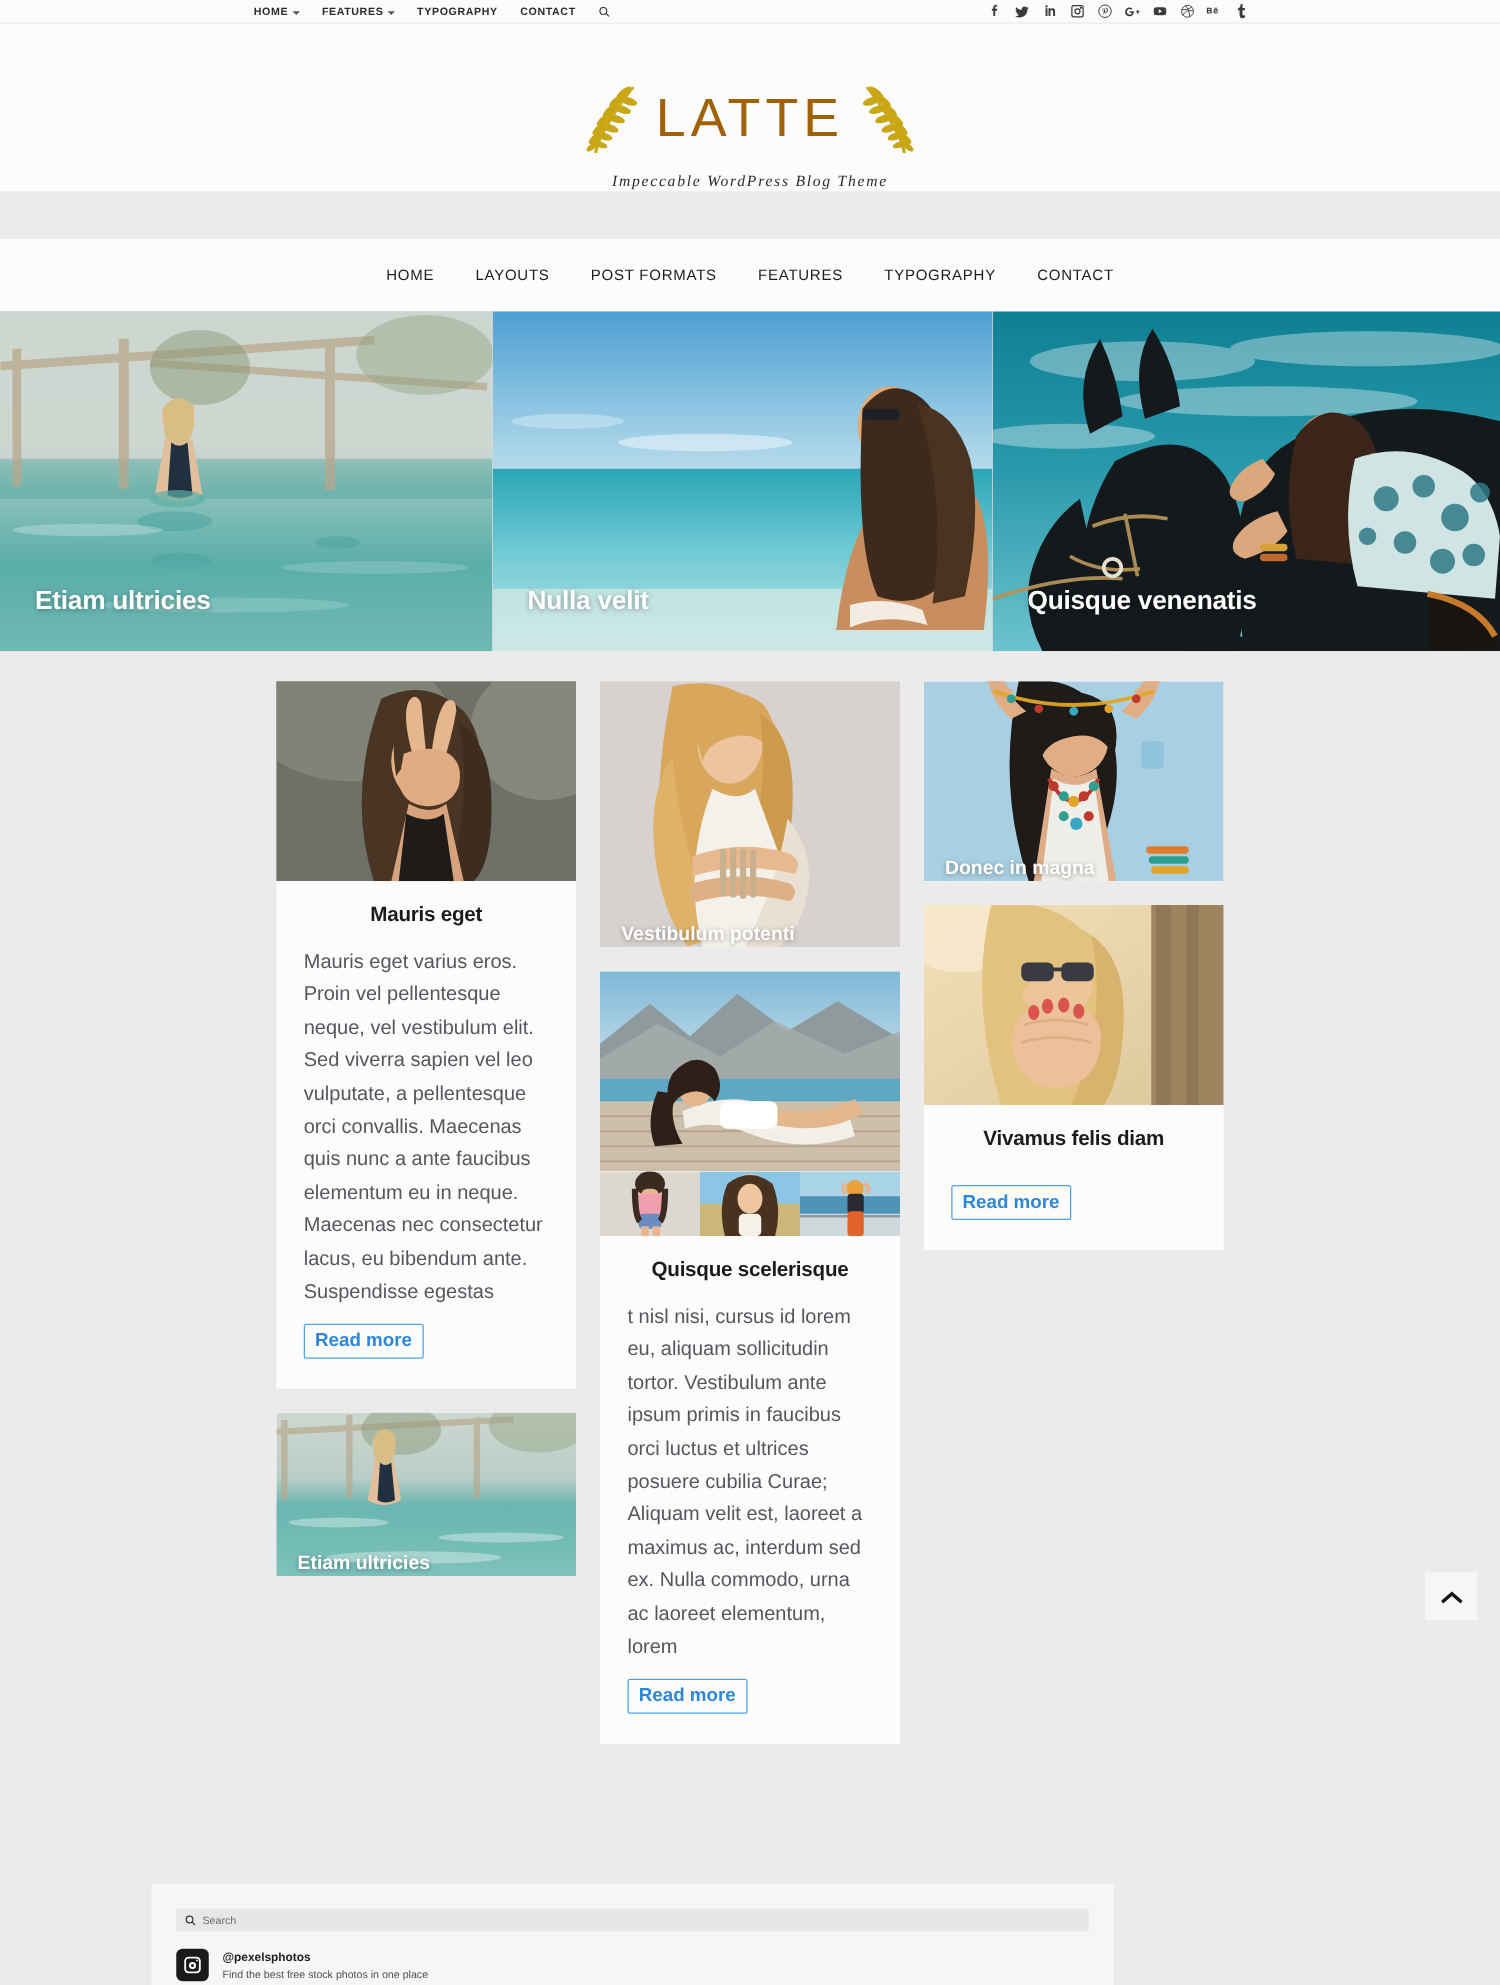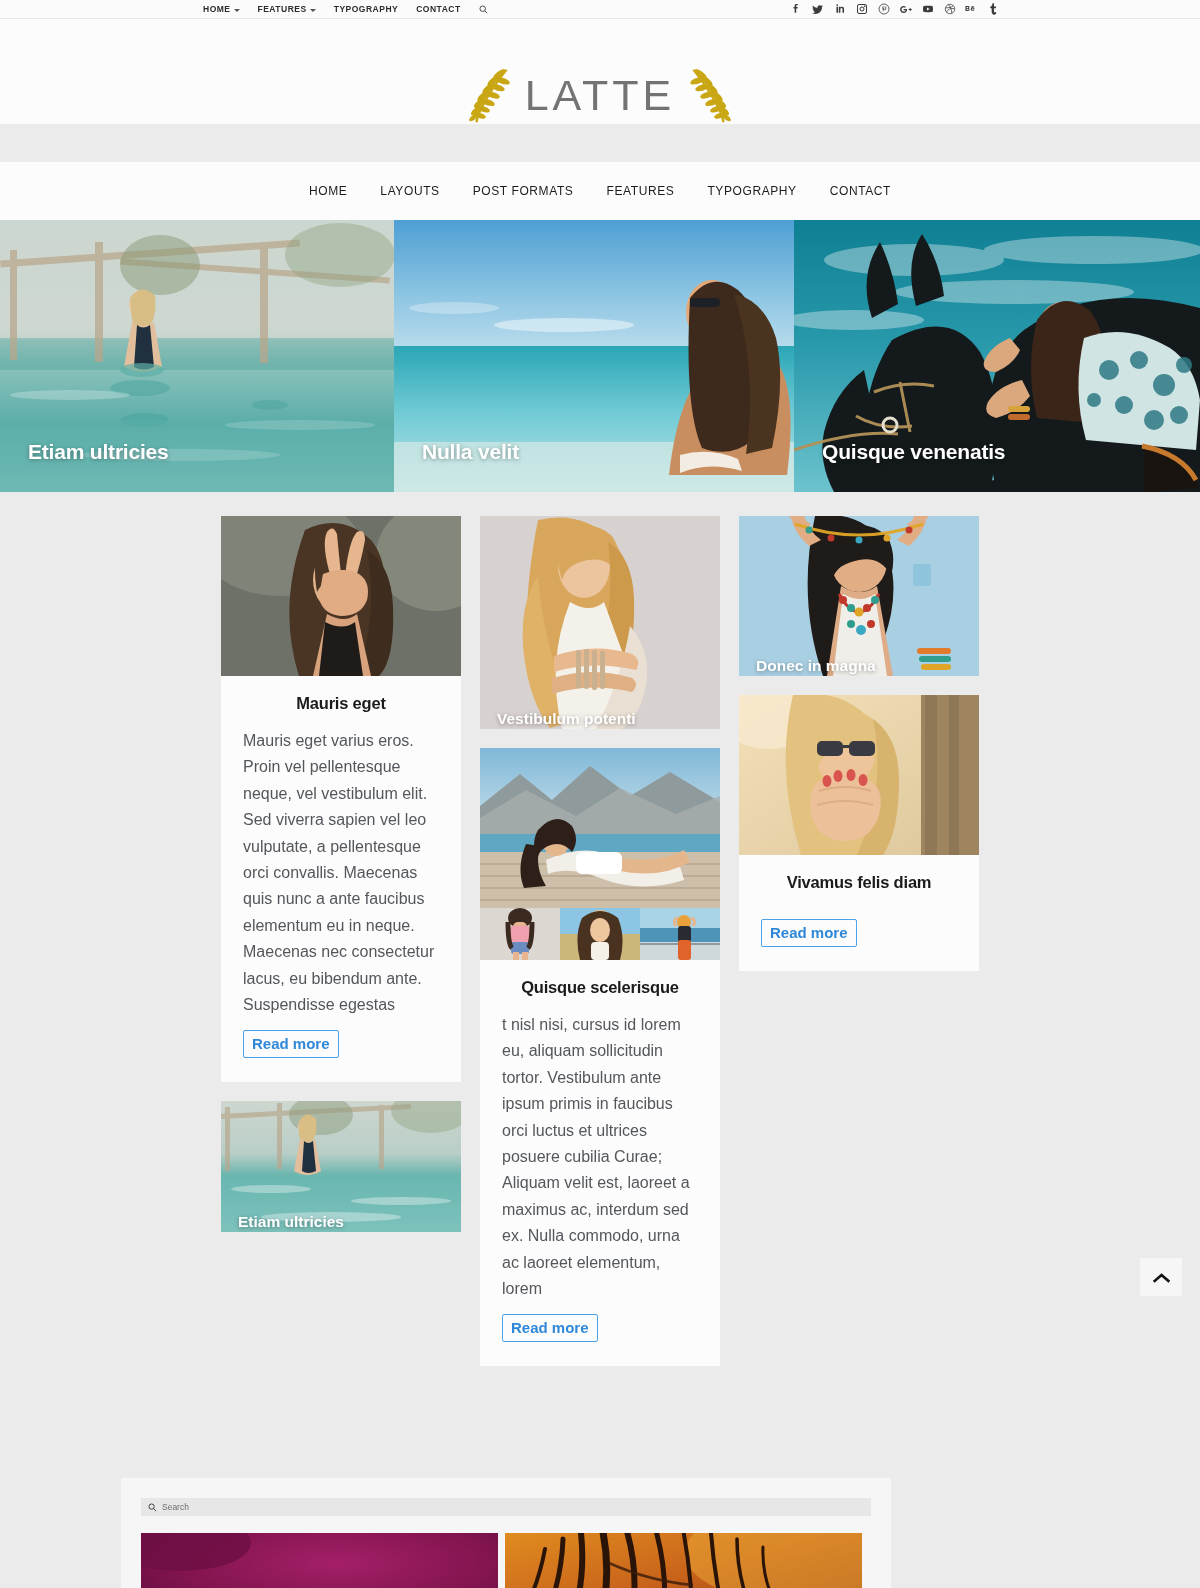--- a/index.html
+++ b/index.html
@@ -63,21 +63,21 @@
   .logo-row {
     display: flex;
     align-items: center;
     justify-content: center;
     gap: 0px;
   }
   .logo-word {
     font-family: "Liberation Sans", sans-serif;
     font-size: 43px;
     letter-spacing: 4px;
-    color: #737373;
+    color: #a16207;
     font-weight: 400;
     line-height: 1;
     padding: 0 8px;
   }
   .laurel { width: 52px; height: 58px; }
   .tagline {
     margin-top: 14px;
     font-family: "Liberation Serif", serif;
     font-style: italic;
     font-size: 12.5px;
@@ -364,20 +364,21 @@
         <ellipse cx="21" cy="36" rx="9" ry="3.6" transform="rotate(-38 21 36)"></ellipse>
         <ellipse cx="26" cy="44" rx="9" ry="3.6" transform="rotate(18 26 44)"></ellipse>
         <ellipse cx="16" cy="45" rx="8" ry="3.4" transform="rotate(-38 16 45)"></ellipse>
         <ellipse cx="21" cy="52" rx="8" ry="3.4" transform="rotate(18 21 52)"></ellipse>
         <ellipse cx="12" cy="54" rx="7.5" ry="3.2" transform="rotate(-38 12 54)"></ellipse>
         <ellipse cx="17" cy="60" rx="7" ry="3" transform="rotate(18 17 60)"></ellipse>
         <ellipse cx="9" cy="62" rx="6.5" ry="2.8" transform="rotate(-38 9 62)"></ellipse>
       </g>
     </svg>
   </div>
+  <div class="tagline">Impeccable WordPress Blog Theme</div>
 </div>
 
 <nav class="mainnav">
   <a href="#">HOME</a>
   <a href="#">LAYOUTS</a>
   <a href="#">POST FORMATS</a>
   <a href="#">FEATURES</a>
   <a href="#">TYPOGRAPHY</a>
   <a href="#">CONTACT</a>
 </nav>
@@ -798,20 +799,34 @@
 
     <div class="searchbar">
       <svg class="sicon" viewBox="0 0 16 16">
         <circle cx="6.4" cy="6.4" r="4.7" fill="none" stroke="#3a3a3a" stroke-width="1.7"></circle>
         <line x1="10" y1="10" x2="14.4" y2="14.4" stroke="#3a3a3a" stroke-width="1.7"></line>
       </svg>
       <span class="splaceholder">Search</span>
     </div>
 
 
+    <div class="ig-row">
+      <span class="ig-badge">
+        <svg width="16" height="16" viewBox="0 0 24 24" fill="none" stroke="#ffffff" stroke-width="2.2">
+          <rect x="3.2" y="3.2" width="17.6" height="17.6" rx="4"></rect>
+          <circle cx="12" cy="12.6" r="4.2" fill="#ffffff" stroke="none"></circle>
+          <circle cx="12" cy="12.6" r="1.8" fill="#1a1a1a" stroke="none"></circle>
+          <circle cx="17.4" cy="6.6" r="1.1" fill="#ffffff" stroke="none"></circle>
+        </svg>
+      </span>
+      <div class="ig-meta">
+        <div class="ig-handle">@pexelsphotos</div>
+        <div class="ig-sub">Find the best free stock photos in one place</div>
+      </div>
+    </div>
 
     <div class="ig-grid">
       <div>
         <svg class="ph" viewBox="0 0 357 100" preserveAspectRatio="xMidYMid slice">
           <defs>
             <radialGradient id="magg" cx="55%" cy="30%" r="80%">
               <stop offset="0%" stop-color="#a41f68"></stop>
                 <stop offset="55%" stop-color="#82144f"></stop>
               <stop offset="100%" stop-color="#5a0c38"></stop>
             </radialGradient>

